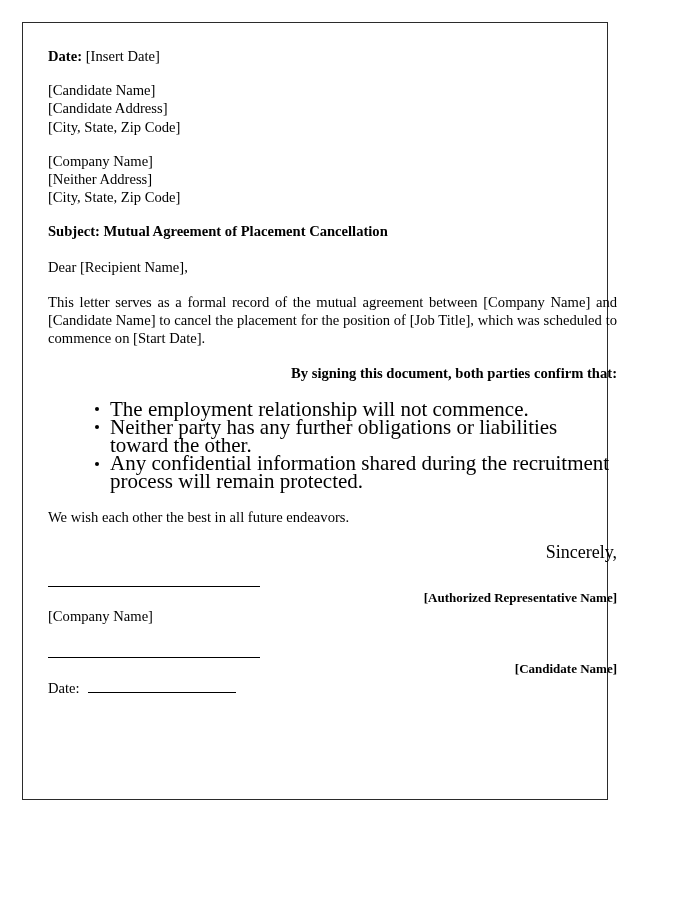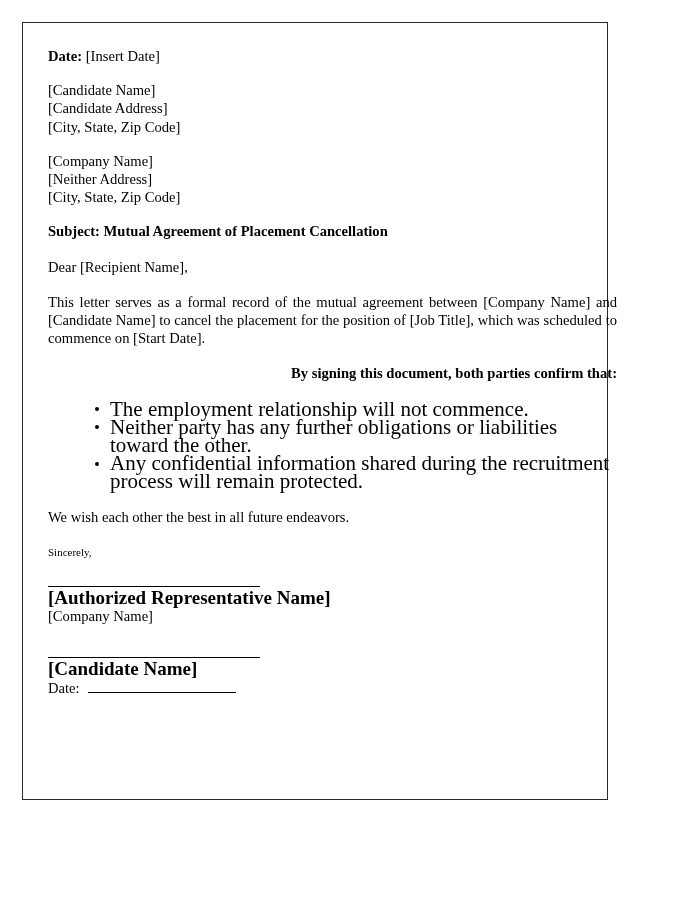--- a/index.html
+++ b/index.html
@@ -101,40 +101,42 @@
     background: #000000;
   }
 
   .closing {
     font-size: 14.6px;
     line-height: 18.2px;
     margin-bottom: 17px;
   }
 
   .sincerely {
-    font-size: 11px;
+    font-size: 18px;
     line-height: 18.2px;
     margin-bottom: 10px;
+    text-align: right;
   }
 
   .sig-block {
     margin-top: 25px;
   }
 
   .sig-rule {
     width: 212px;
     height: 0;
     border-top: 1.4px solid #000000;
     margin-bottom: 2px;
   }
 
   .sig-name {
-    font-size: 19px;
+    font-size: 13px;
     line-height: 18.2px;
     font-weight: bold;
+    text-align: right;
   }
 
   .sig-sub {
     font-size: 14.6px;
     line-height: 18.2px;
   }
 
   .sig-block-2 {
     margin-top: 32px;
   }

